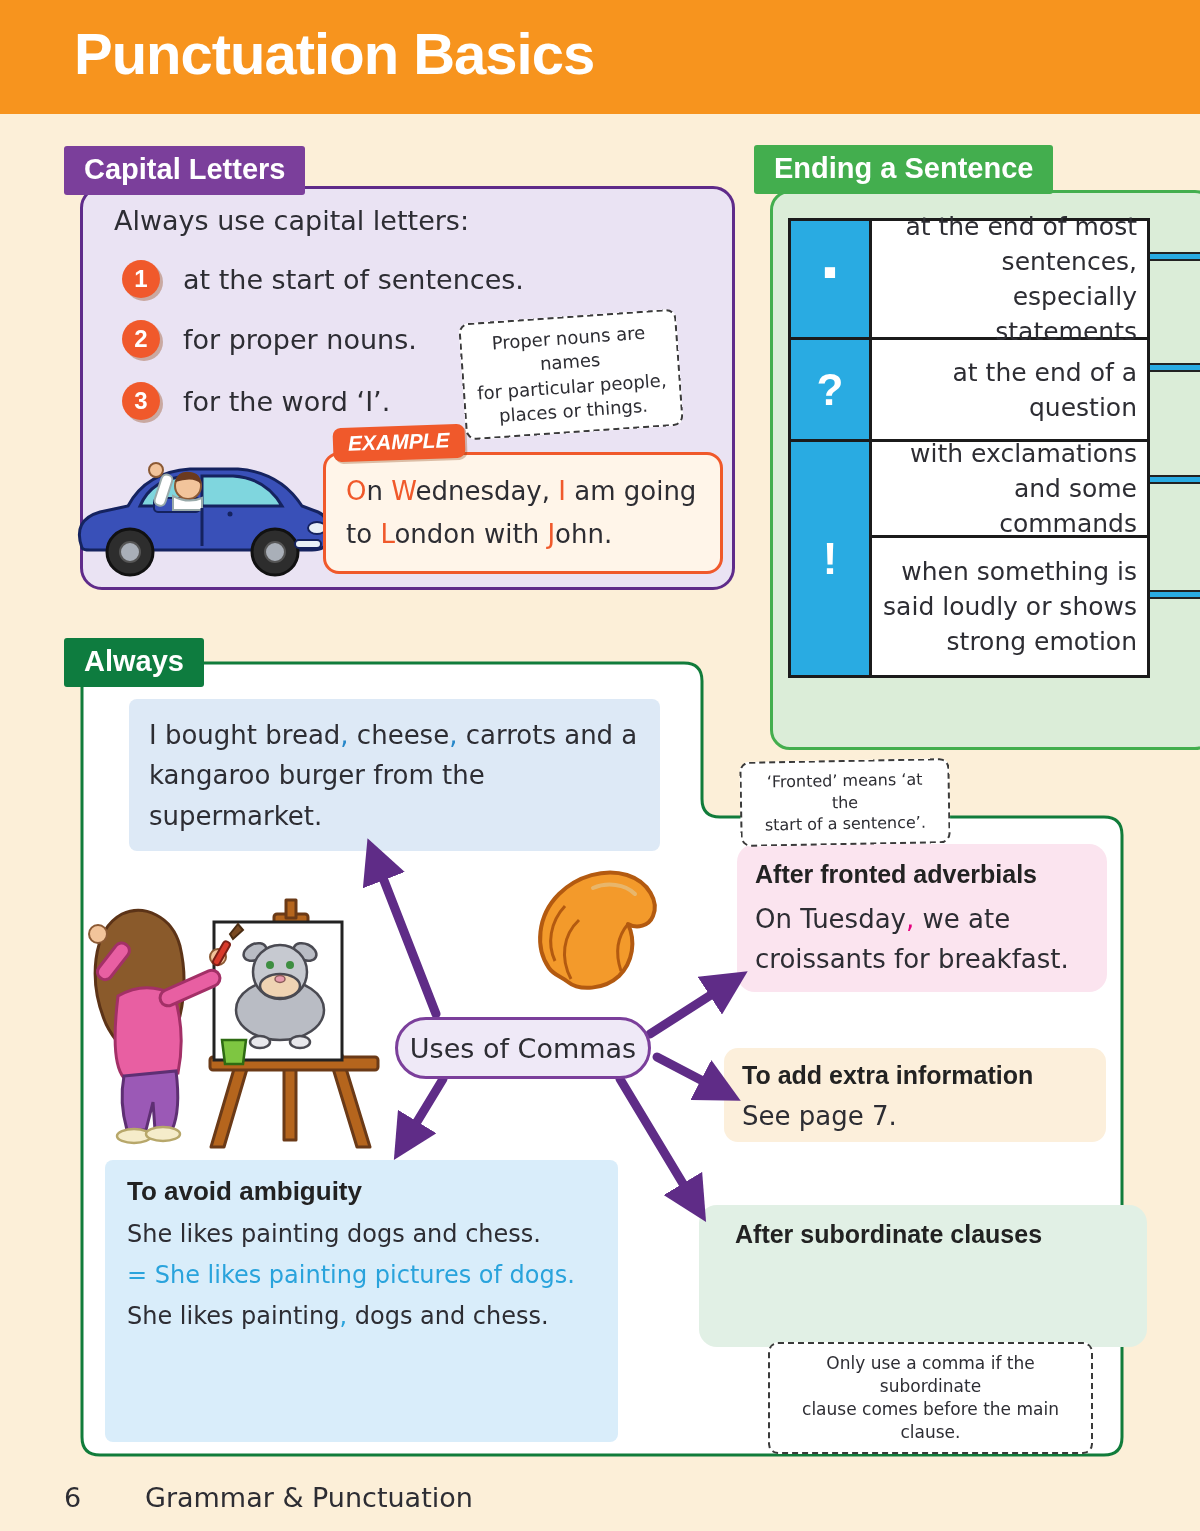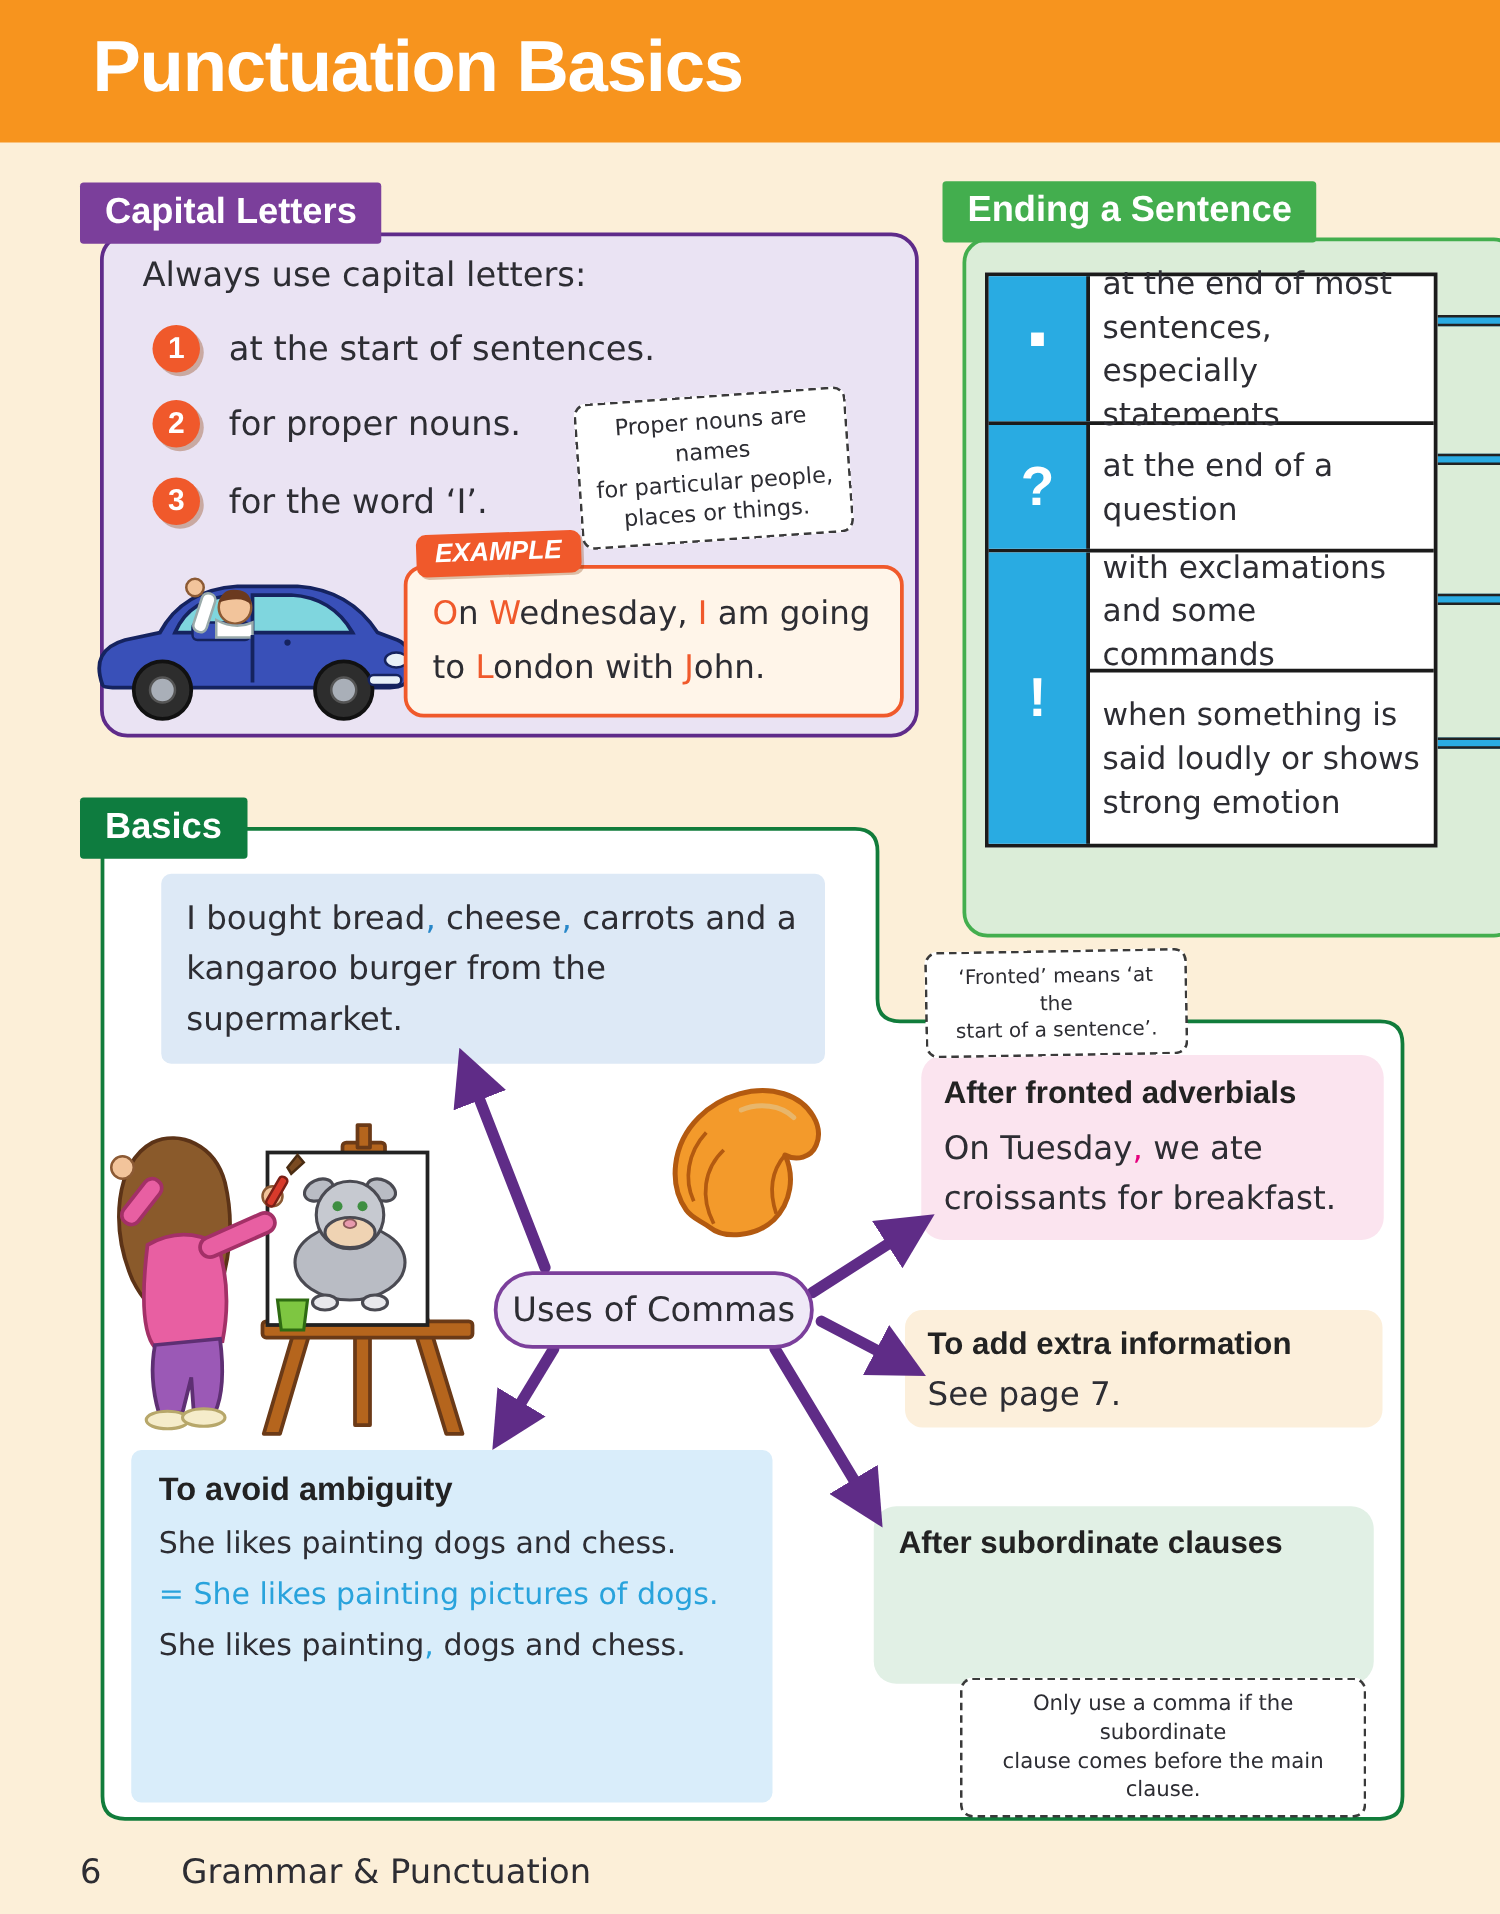--- a/index.html
+++ b/index.html
@@ -45,40 +45,40 @@
   .end-panel{left:770px;top:190px;width:445px;height:560px;background:#DBEDD8;
              border:3px solid #43AE4E;border-radius:20px;z-index:1;}
   .etable{left:788px;top:218px;width:362px;height:460px;border:3px solid #1b1b1b;background:#fff;
           display:flex;flex-direction:column;z-index:3;}
   .erow{display:flex;border-bottom:3px solid #1b1b1b;}
   .erow.last{border-bottom:none;flex:1;}
   .esym{width:78px;background:#29ABE2;border-right:3px solid #1b1b1b;display:flex;
         align-items:center;justify-content:center;color:#fff;flex:none;}
   .sym{font-family:"Liberation Sans",sans-serif;font-weight:bold;font-size:44px;}
   .sym-dot{font-size:72px;line-height:1;transform:translateY(-26px);}
-  .edesc{flex:1;display:flex;align-items:center;justify-content:center;text-align:left;
+  .edesc{flex:1;display:flex;align-items:center;justify-content:center;text-align:right;
          padding:4px 10px;font-size:25px;line-height:1.4;}
   .edesc-col{flex:1;display:flex;flex-direction:column;}
   .edesc-col .edesc.split{border-bottom:3px solid #1b1b1b;flex:none;height:85px;}
   .bluebar{left:1150px;width:52px;height:9px;background:#29ABE2;
            border-top:2px solid #222;border-bottom:2px solid #222;z-index:2;}
 
   
   .commas-outline{left:0;top:0;width:1200px;height:1531px;z-index:1;pointer-events:none;}
   .mini-box{border-radius:10px;z-index:3;}
   .mini-title{font-family:"Liberation Sans",sans-serif;font-weight:bold;font-size:26px;
               margin:0 0 10px 0;color:#222;}
   .mini-body{font-size:26px;line-height:1.55;white-space:pre-wrap;}
   .list-box{left:129px;top:699px;width:531px;height:152px;background:#DDE9F6;padding:16px 20px;border-radius:8px;}
   .fronted-note{left:740px;top:760px;width:210px;font-size:16px;transform:rotate(-1deg);}
   .pink-box{left:737px;top:844px;width:370px;height:148px;background:#FBE4EF;padding:16px 18px;border-radius:18px;}
   .pink-box .mini-title{font-size:25px;}
   .extra-box{left:724px;top:1048px;width:382px;height:94px;background:#FCEFDB;padding:13px 18px;border-radius:14px;}
   .extra-box .mini-title{font-size:25px;margin-bottom:6px;}
-  .sub-box{left:699px;top:1205px;width:400px;height:142px;background:#E1F0E5;padding:15px 20px;border-radius:18px;}
+  .sub-box{left:699px;top:1205px;width:448px;height:142px;background:#E1F0E5;padding:15px 36px;border-radius:18px;}
   .sub-box .mini-title{font-size:25px;}
   .sub-note{left:768px;top:1342px;width:325px;font-size:17px;}
   .amb-box{left:105px;top:1160px;width:513px;height:282px;background:#D9EDFA;padding:16px 22px;border-radius:8px;}
   .amb-line{font-size:24px;margin-top:13px;white-space:pre-wrap;}
   .hub{left:395px;top:1017px;width:256px;height:62px;background:#EFE9F7;border:3px solid #7B3F9B;
        border-radius:31px;display:flex;align-items:center;justify-content:center;
        font-size:27px;z-index:5;}
   .arrows{left:0;top:0;width:1200px;height:1531px;z-index:4;pointer-events:none;}
 
   .c-orange{color:#F0592B;}
@@ -179,21 +179,21 @@
       <div class="edesc split">
         <span>with exclamations and some commands</span>
       </div>
       <div class="edesc">
         <span>when something is said loudly or shows strong emotion</span>
       </div>
     </div>
   </div>
 </div>
 
-<div class="abs tab tab-dgreen" style="left:64px;top:638px;">Basics</div>
+<div class="abs tab tab-dgreen" style="left:64px;top:638px;">Always</div>
 
 <div class="abs mini-box list-box">
   <div class="mini-body"><span>I bought bread</span><span class="c-blue">,</span><span> cheese</span><span class="c-blue">,</span><span> carrots and a
 kangaroo burger from the supermarket.</span></div>
 </div>
 
 <div class="abs tick-note fronted-note">‘Fronted’ means ‘at the
 start of a sentence’.</div>
 
 <div class="abs mini-box pink-box">

